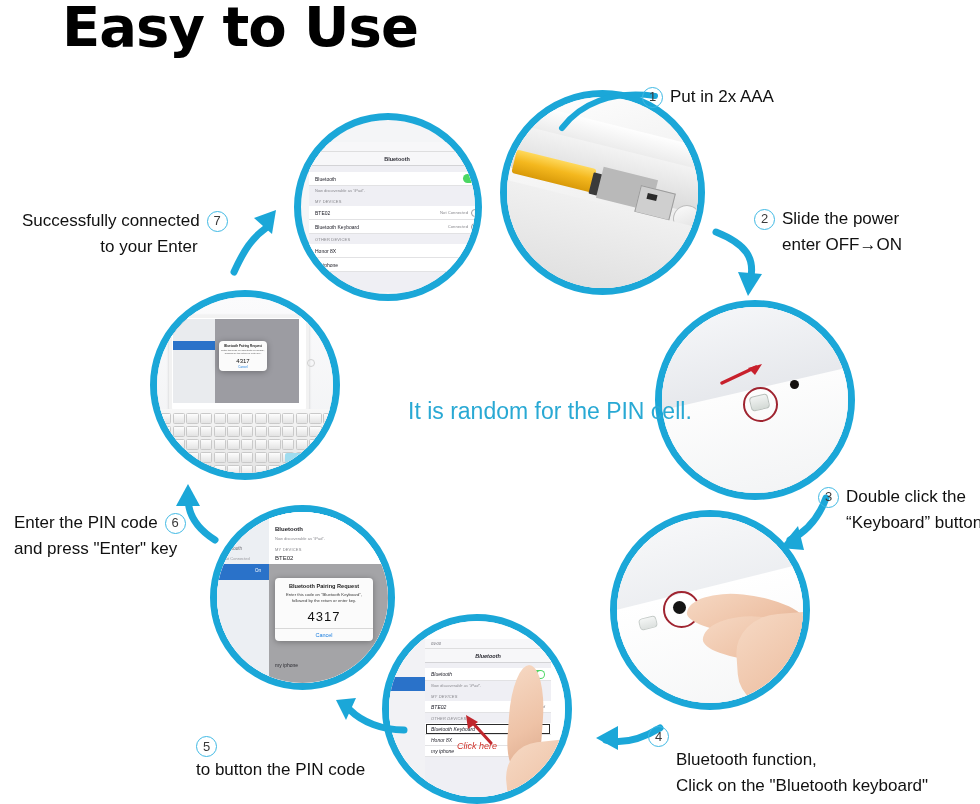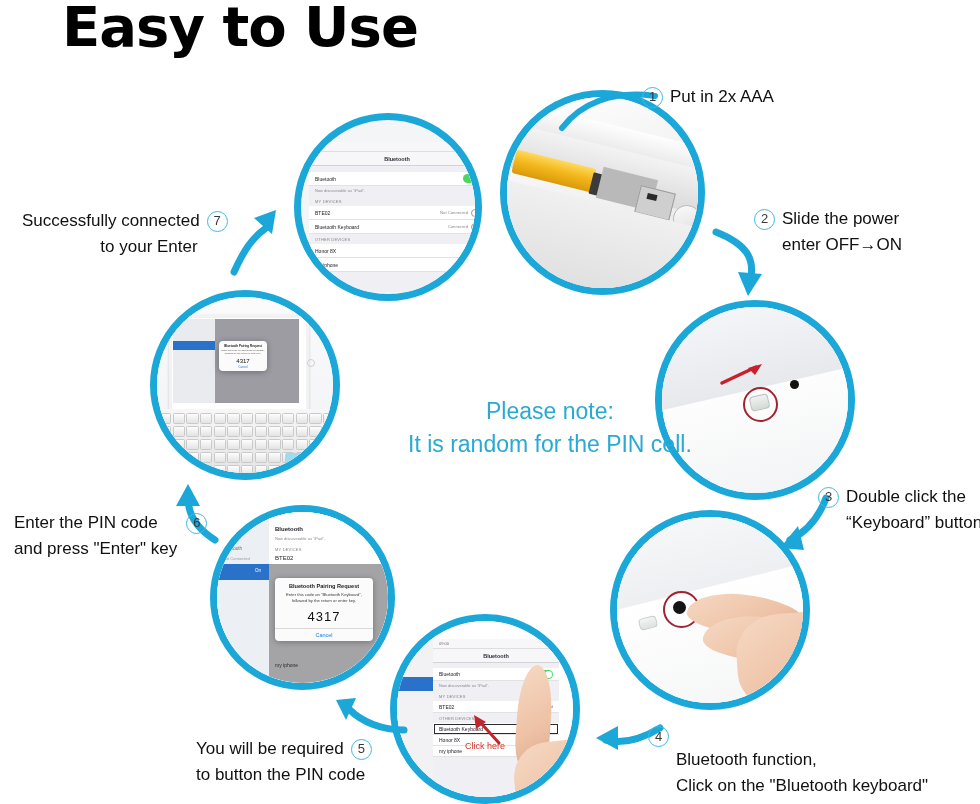--- a/index.html
+++ b/index.html
@@ -364,21 +364,21 @@
       <div style="position:absolute;left:-40px;top:66px;width:320px;height:200px;background:linear-gradient(180deg,#ffffff,#f0f1f2);transform:rotate(-14deg);"></div>
       <div style="position:absolute;left:56px;top:84px;width:13px;height:13px;border-radius:50%;background:#141414;"></div>
       <div class="red-ring" style="left:46px; top:74px; width:33px; height:33px;"></div>
       <div style="position:absolute;left:22px;top:100px;width:16px;height:10px;border-radius:4px;background:linear-gradient(180deg,#f3f5f4,#dde1df);border:1px solid #c5cbc8;transform:rotate(-14deg);"></div>
       <div class="finger" style="left:70px; top:78px; width:120px; height:40px; transform:rotate(6deg);"></div>
       <div class="finger" style="left:86px; top:100px; width:120px; height:44px; transform:rotate(4deg);"></div>
       <div class="finger" style="left:120px; top:96px; width:110px; height:96px; border-radius:40% 30% 40% 40%; transform:rotate(-4deg);"></div>
     </div>
   </div>
 
-  <div class="photo-circle" style="left:390px; top:614px; width:190px; height:190px;">
+  <div class="photo-circle" style="left:382px; top:614px; width:190px; height:190px;font-style:italic;">
     <div class="photo-inner" style="background:#ffffff;">
       <div class="sidebar-blue" style="left:0px; top:56px; width:42px; height:14px;"></div>
       <div style="position:absolute;left:0;top:18px;width:42px;height:172px;background:#f2f2f5;"></div>
       <div class="sidebar-blue" style="left:0px; top:56px; width:42px; height:14px;"></div>
       <div class="ios" style="left:36px; top:18px; width:126px; height:172px;">
         <div class="statusbar">
           <span>09:00</span>
           <span></span>
         </div>
         <div class="navbar">Bluetooth</div>
@@ -593,46 +593,44 @@
     <div class="ln indent">
       <span>Bluetooth function,</span>
     </div>
     <div class="ln indent">
       <span>Click on the "Bluetooth keyboard"</span>
     </div>
   </div>
 
   <div class="step" style="left:196px; top:736px; text-align:right;">
     <div class="ln">
-      <span>You will be required</span>
       <span class="step-badge">5</span>
     </div>
     <div class="ln" style="padding-right:30px;justify-content:flex-end;">
       <span>to button the PIN code</span>
     </div>
   </div>
 
   <div class="step" style="left:14px; top:510px;">
-    <div class="ln" style="justify-content:space-between;">
+    <div class="ln" style="justify-content:flex-start;">
       <span>Enter the PIN code</span>
       <span class="step-badge">6</span>
     </div>
     <div class="ln" style="padding-right:30px;justify-content:flex-end;">
       <span>and press "Enter" key</span>
     </div>
   </div>
 
   <div class="step" style="left:22px; top:208px;">
     <div class="ln">
       <span>Successfully connected</span>
       <span class="step-badge">7</span>
     </div>
     <div class="ln" style="padding-right:30px;justify-content:flex-end;">
       <span>to your Enter</span>
     </div>
   </div>
 
   <div class="center-note">
-    <div>Please note:</div>
     <div>It is random for the PIN cell.</div>
   </div>
 
 </div>
 
 </body></html>

